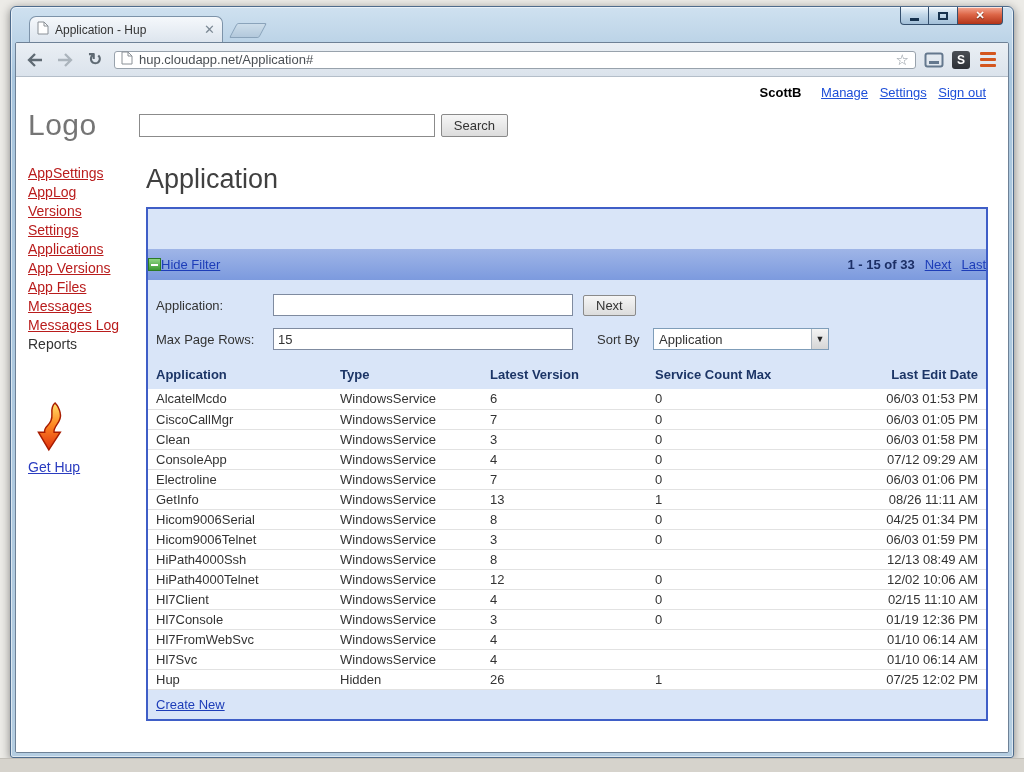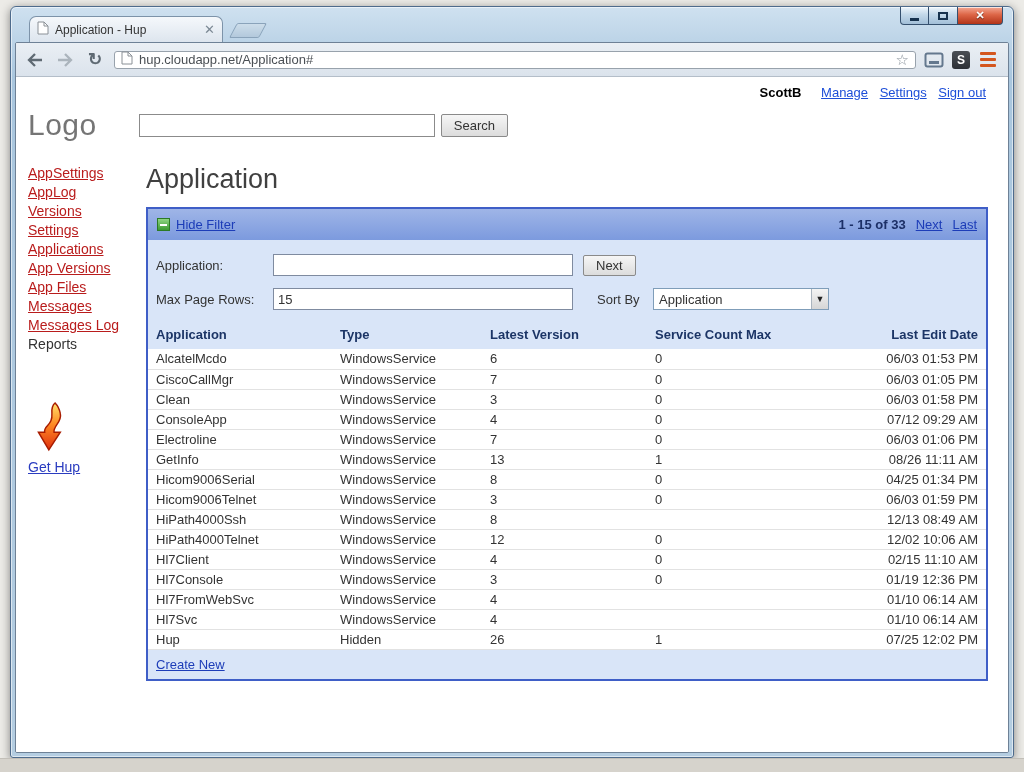--- a/index.html
+++ b/index.html
@@ -113,22 +113,23 @@
   .side-link { display: block; color: #b91c1c; text-decoration: underline; line-height: 19px; }
   .side-static { display: block; color: #333; line-height: 19px; }
   .gethup { margin-top: 48px; }
   .gethup a { color: #2a3cc0; text-decoration: underline; font-size: 14px; }
   .flame { display: block; margin: 0 0 4px 6px; }
   
   .main { flex: 1; padding-right: 20px; }
   .page-title { font-size: 27px; font-weight: 400; color: #404040; margin: 0 0 12px 0; }
   .panel { border: 2px solid #3f5ec7; background: #d9e5f8; }
   .panel-header {
-    height: 31px; display: flex; align-items: center; gap: 6px; padding: 0 9px;
+    height: 31px; display: flex; align-items: center; padding: 0 0;
     background: linear-gradient(#9fb5e7, #7c9ade);
+    margin-top: 40px;
   }
   .hf-icon {
     width: 13px; height: 13px; position: relative;
     background: linear-gradient(#8fd483, #3c9a33);
     border: 1px solid #2c7a25;
   }
   .hf-icon::after { content: ""; position: absolute; left: 2px; right: 2px; top: 5px; height: 2px; background: #fff; }
   .hf-link { color: #1d3db8; font-size: 13px; text-decoration: underline; }
   .pager { margin-left: auto; display: flex; align-items: center; gap: 10px; font-size: 13px; }
   .pager .range { font-weight: bold; color: #1c2f66; }

